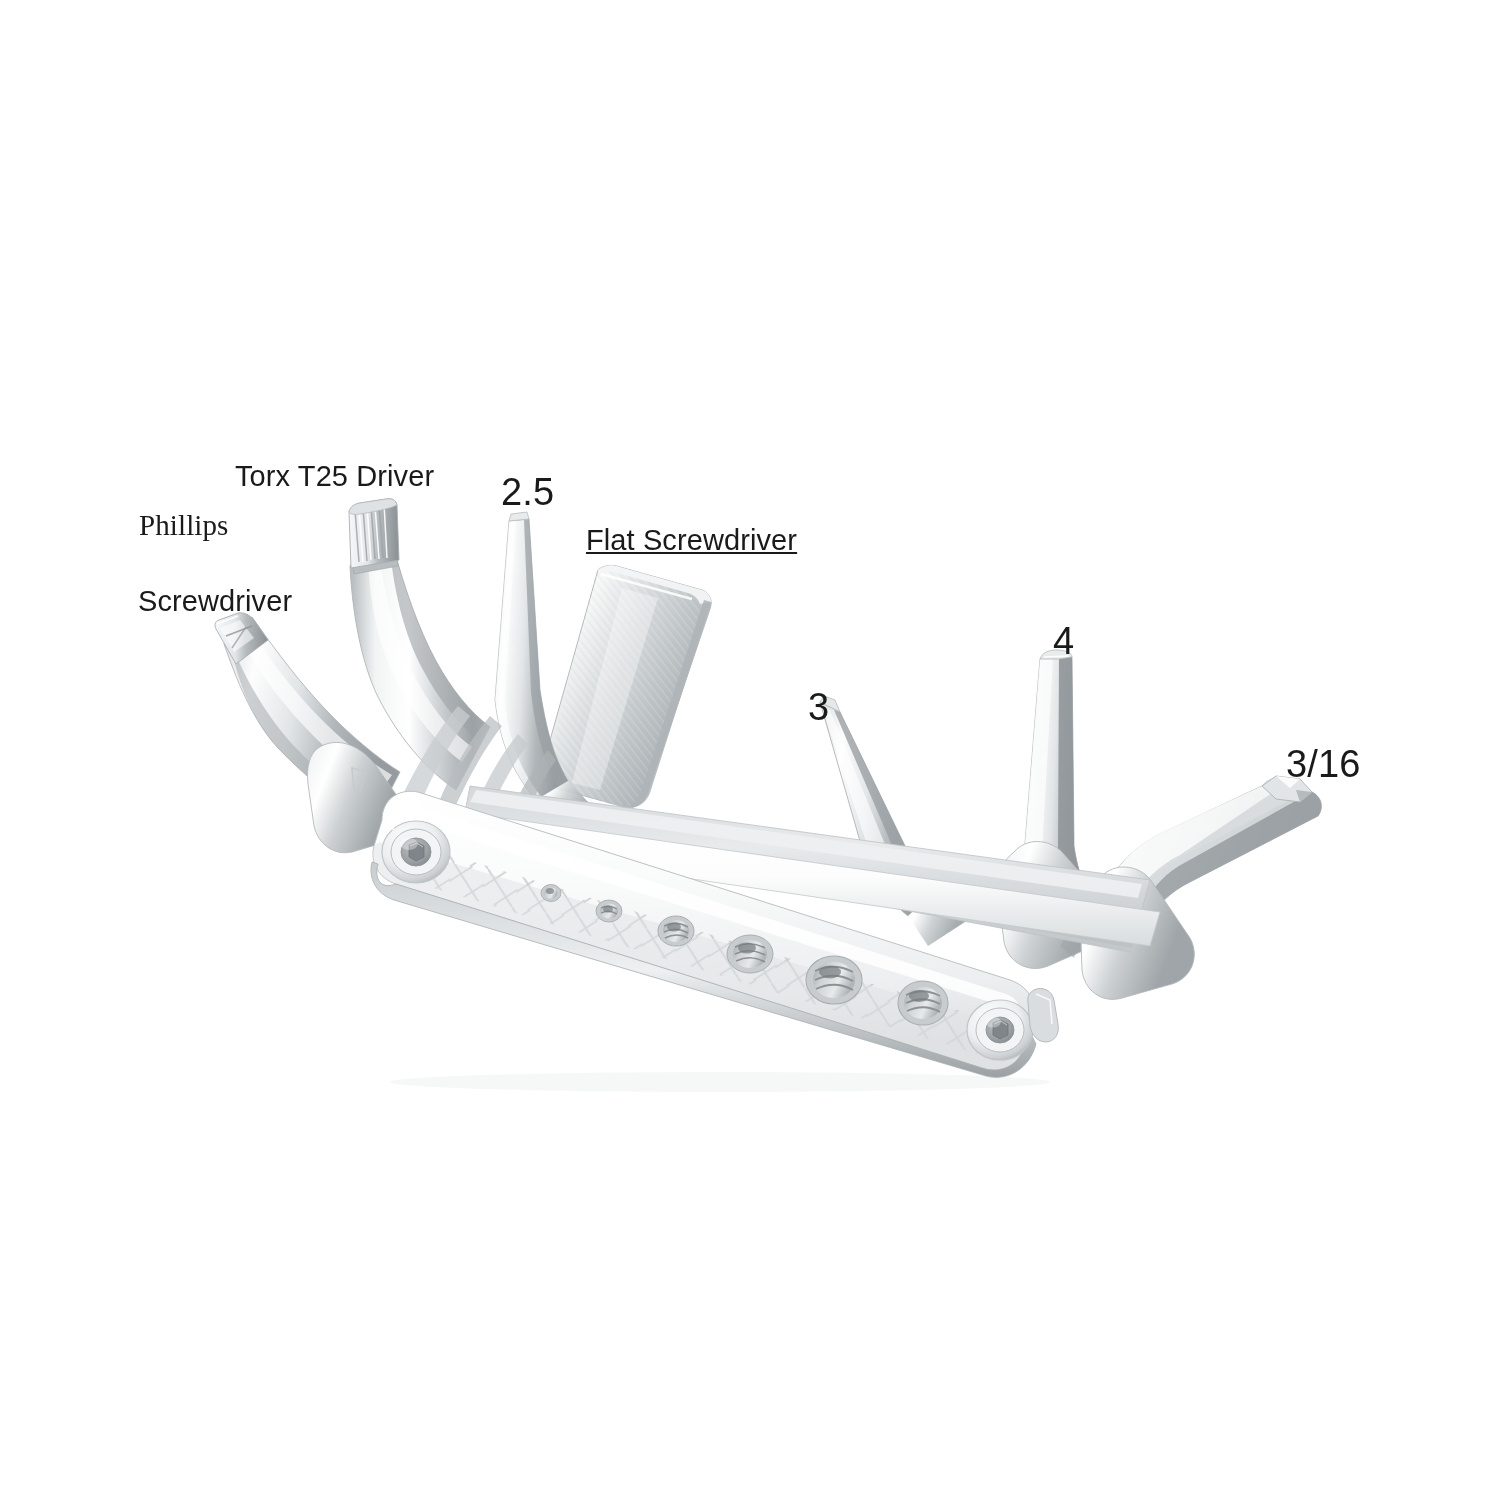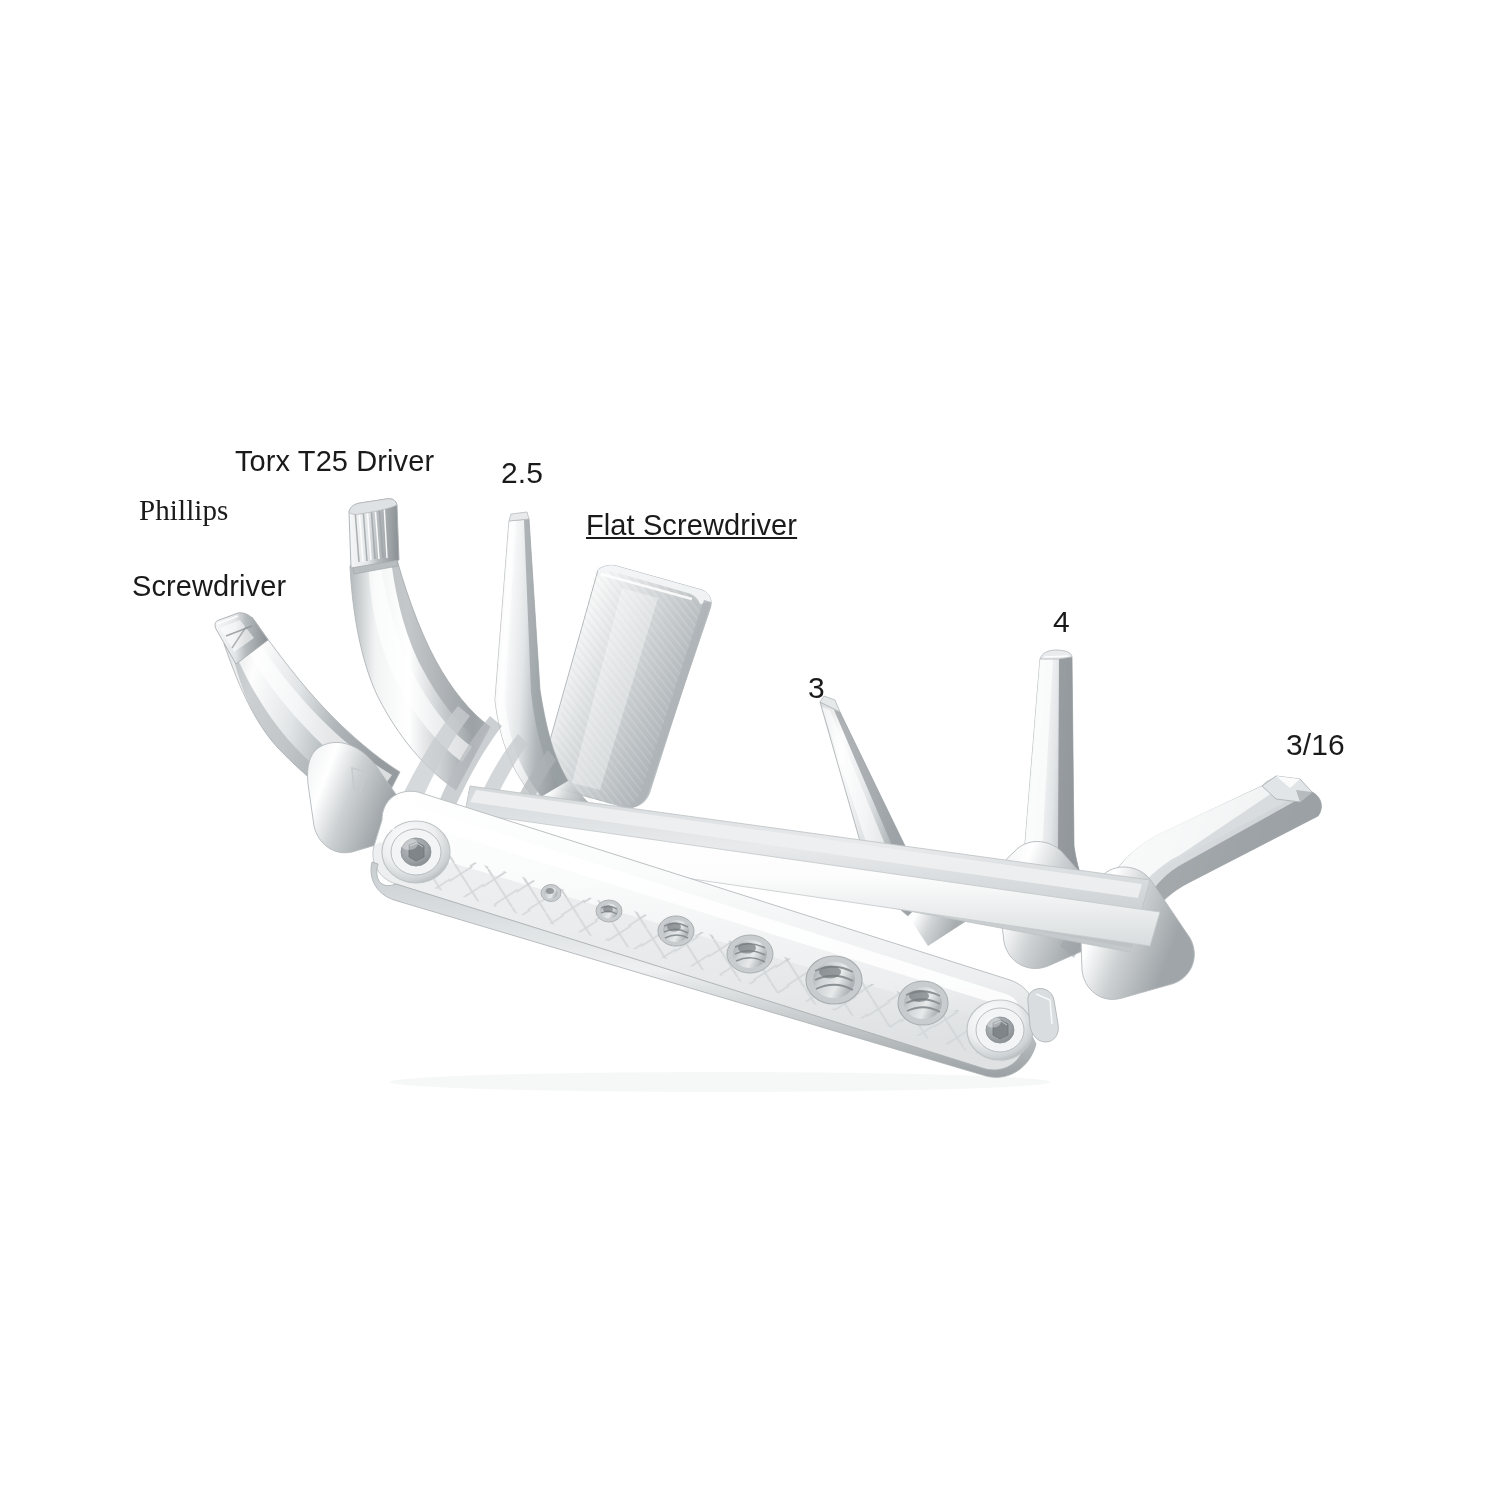--- a/index.html
+++ b/index.html
@@ -13,25 +13,26 @@
 
   
   .label{
     position:absolute;
     color:#1a1a1a;
     font-size:29px;
     line-height:1.0;
     white-space:nowrap;
     letter-spacing:.1px;
     font-weight:400;
+    margin-top:15px;
     -webkit-font-smoothing:antialiased;
   }
-  .label.num{font-size:30px;}
+  .label.num{font-size:38px;}
   #lbl-phillips{left:139px;top:496px;font-family:Liberation Serif, serif;}
-  #lbl-phillips2{left:132px;top:572px;}
+  #lbl-phillips2{left:138px;top:572px;}
   #lbl-torx{left:235px;top:447px;}
   #lbl-25{left:501px;top:458px;}
   #lbl-flat{left:586px;top:511px;text-decoration:underline;}
   #lbl-3{left:808px;top:673px;}
   #lbl-4{left:1053px;top:607px;}
   #lbl-316{left:1286px;top:730px;text-align:center;}
 
   
   #art{position:absolute;left:0;top:0;width:1500px;height:1500px;}
 </style>

